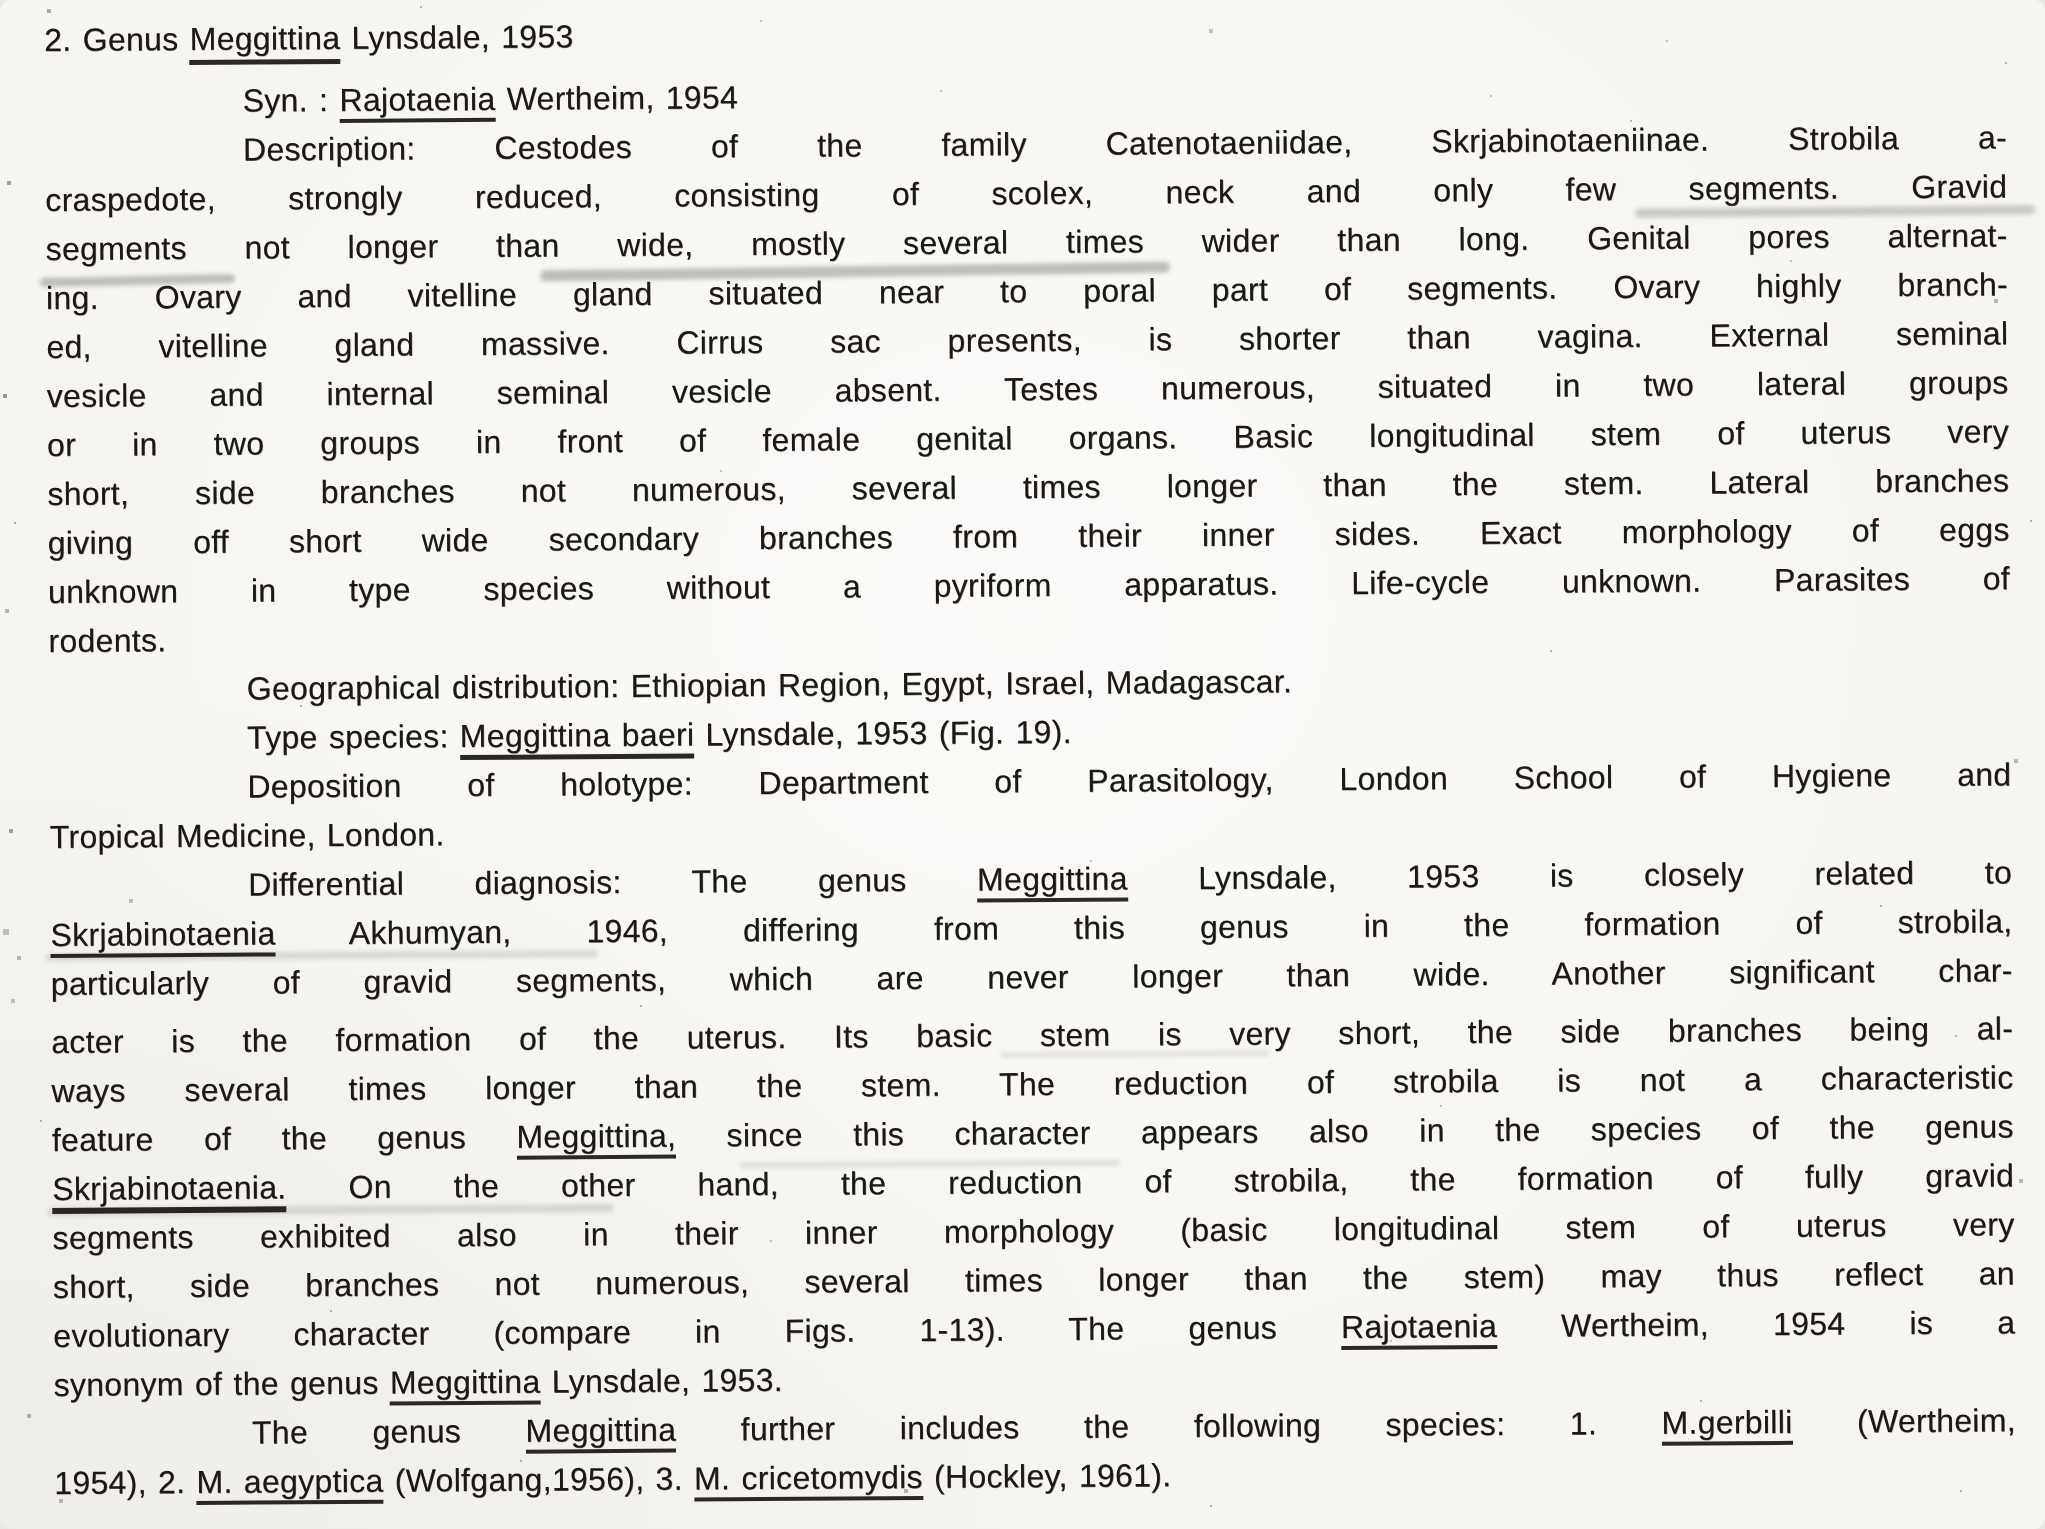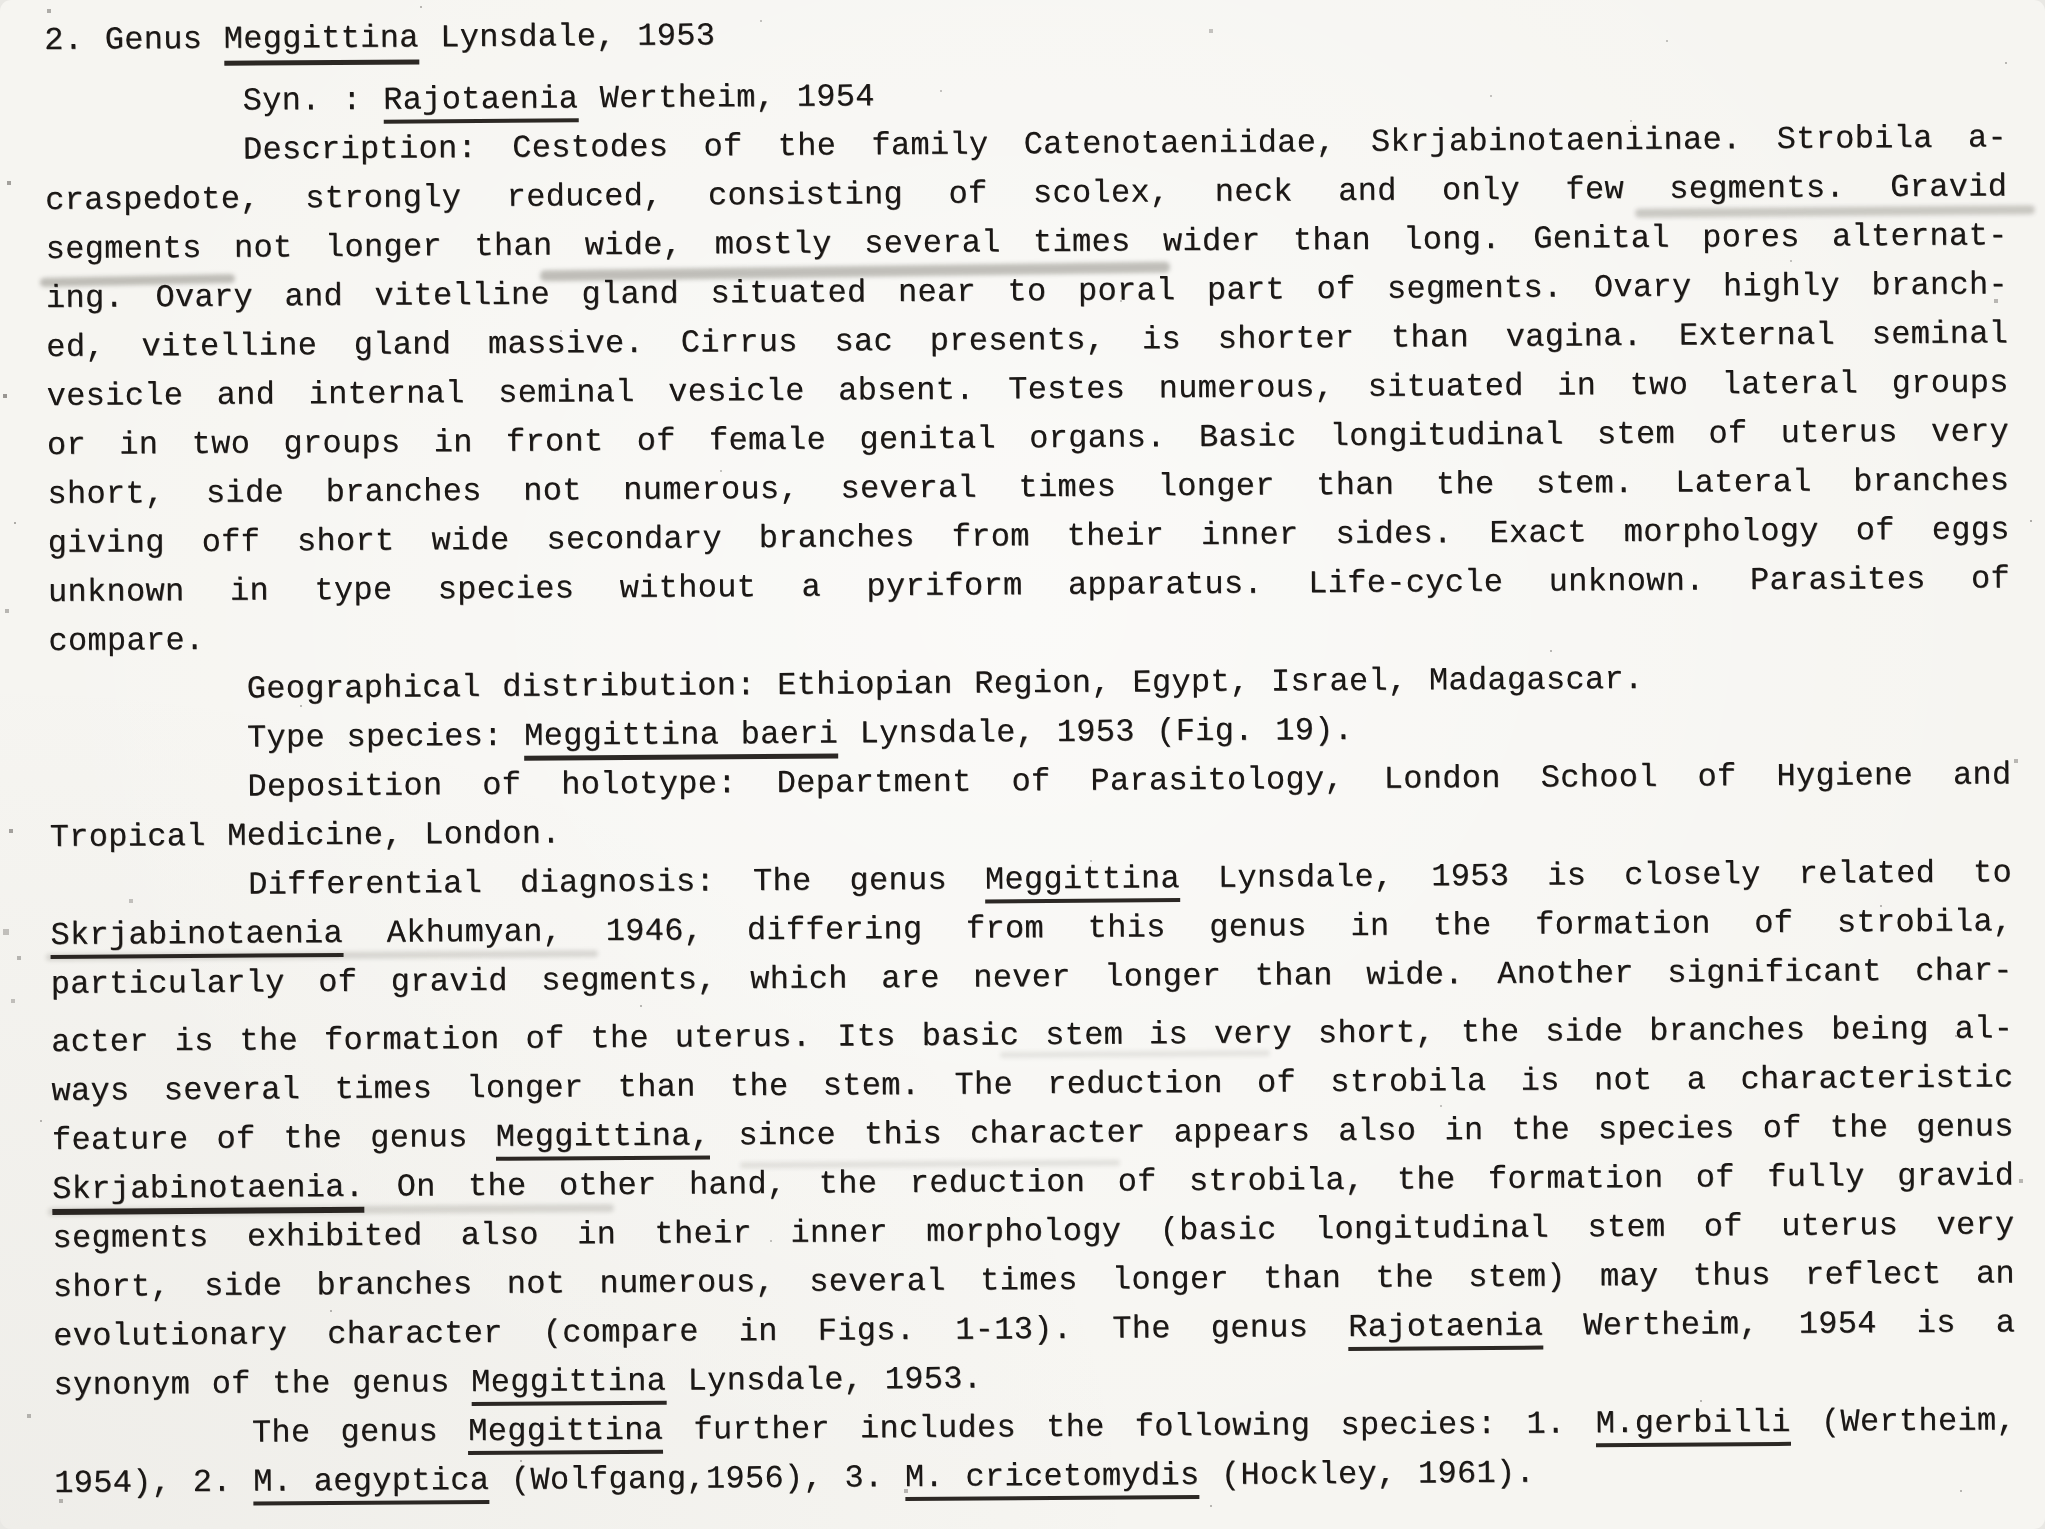--- a/index.html
+++ b/index.html
@@ -12,21 +12,21 @@
   }
   .page {
     position: relative;
     width: 2045px;
     height: 1529px;
     background: #f6f5f1;
     background-image:
       radial-gradient(ellipse at 50% 40%, rgba(255,255,255,0.5) 0%, rgba(255,255,255,0) 70%),
       radial-gradient(ellipse at 0% 100%, rgba(120,115,105,0.06) 0%, rgba(120,115,105,0) 40%);
     overflow: hidden;
-    font-family: Liberation Mono, monospace;
+    font-family: Liberation Sans, sans-serif;
     border-radius: 11px;
   }
   .textblock {
     position: absolute;
     left: 44px;
     top: 16px;
     width: 1962px;
     transform: rotate(-0.4deg);
     transform-origin: 0 0;
     font-size: 32px;
@@ -114,21 +114,21 @@
         <div class="line ind just"><span>Description: Cestodes of the family Catenotaeniidae, Skrjabinotaeniinae. Strobila a-</span></div>
         <div class="line just"><span>craspedote, strongly reduced, consisting of scolex, neck and only few segments. Gravid</span></div>
         <div class="line just"><span>segments not longer than wide, mostly several times wider than long. Genital pores alternat-</span></div>
         <div class="line just"><span>ing. Ovary and vitelline gland situated near to poral part of segments. Ovary highly branch-</span></div>
         <div class="line just"><span>ed, vitelline gland massive. Cirrus sac presents, is shorter than vagina. External seminal</span></div>
         <div class="line just"><span>vesicle and internal seminal vesicle absent. Testes numerous, situated in two lateral groups</span></div>
         <div class="line just"><span>or in two groups in front of female genital organs. Basic longitudinal stem of uterus very</span></div>
         <div class="line just"><span>short, side branches not numerous, several times longer than the stem. Lateral branches</span></div>
         <div class="line just"><span>giving off short wide secondary branches from their inner sides. Exact morphology of eggs</span></div>
         <div class="line just"><span>unknown in type species without a pyriform apparatus. Life-cycle unknown. Parasites of</span></div>
-        <div class="line"><span>compare.</span></div>
+        <div class="line"><span>rodents.</span></div>
         <div class="line ind"><span>Geographical distribution: Ethiopian Region, Egypt, Israel, Madagascar.</span></div>
         <div class="line ind"><span>Type species: </span><span class="u">Meggittina baeri</span><span> Lynsdale, 1953 (Fig. 19).</span></div>
         <div class="line ind just"><span>Deposition of holotype: Department of Parasitology, London School of Hygiene and</span></div>
         <div class="line"><span>Tropical Medicine, London.</span></div>
         <div class="line ind just"><span>Differential diagnosis: The genus </span><span class="u">Meggittina</span><span> Lynsdale, 1953 is closely related to</span></div>
         <div class="line just"><span class="u">Skrjabinotaenia</span><span> Akhumyan, 1946, differing from this genus in the formation of strobila,</span></div>
         <div class="line just"><span>particularly of gravid segments, which are never longer than wide. Another significant char-</span></div>
         <div class="line just"><span>acter is the formation of the uterus. Its basic stem is very short, the side branches being al-</span></div>
         <div class="line just"><span>ways several times longer than the stem. The reduction of strobila is not a characteristic</span></div>
         <div class="line just"><span>feature of the genus </span><span class="u">Meggittina,</span><span> since this character appears also in the species of the genus</span></div>

